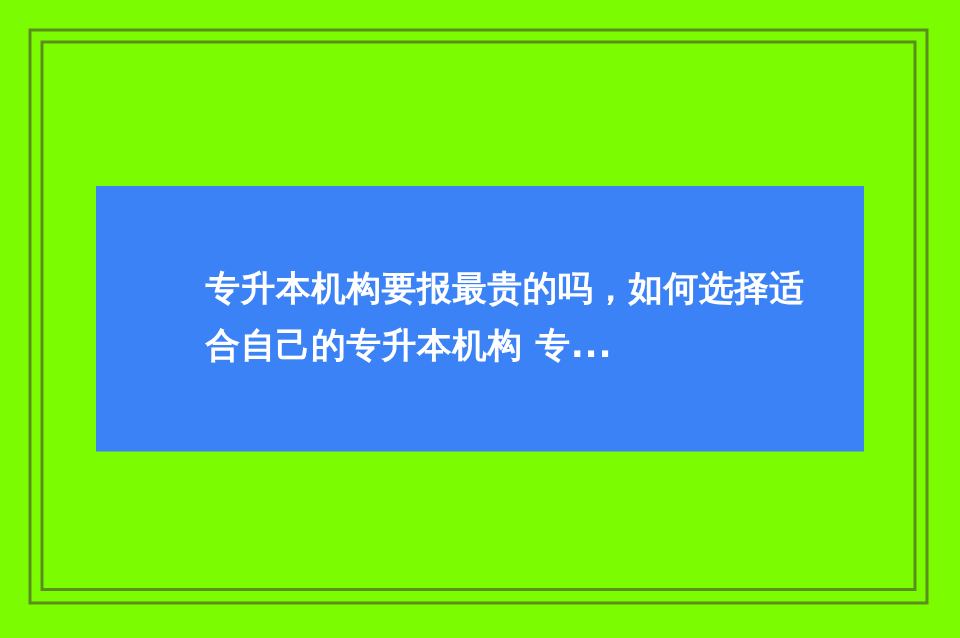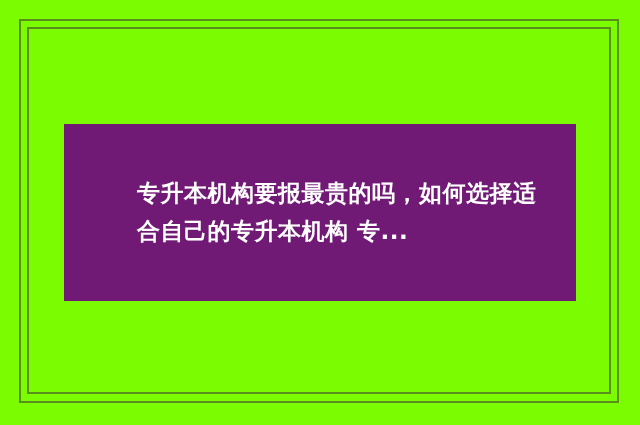--- a/index.html
+++ b/index.html
@@ -44,21 +44,21 @@
     pointer-events: none;
   }
 
   
   .content-panel {
     position: absolute;
     left: 64px;
     top: 124px;
     width: 512px;
     height: 177px;
-    background: #701a75;
+    background: #3b82f6;
     box-sizing: border-box;
   }
 
   .headline {
     position: absolute;
     left: 73px;
     top: 50px;
     width: 400px;
     margin: 0;
     color: #ffffff;

